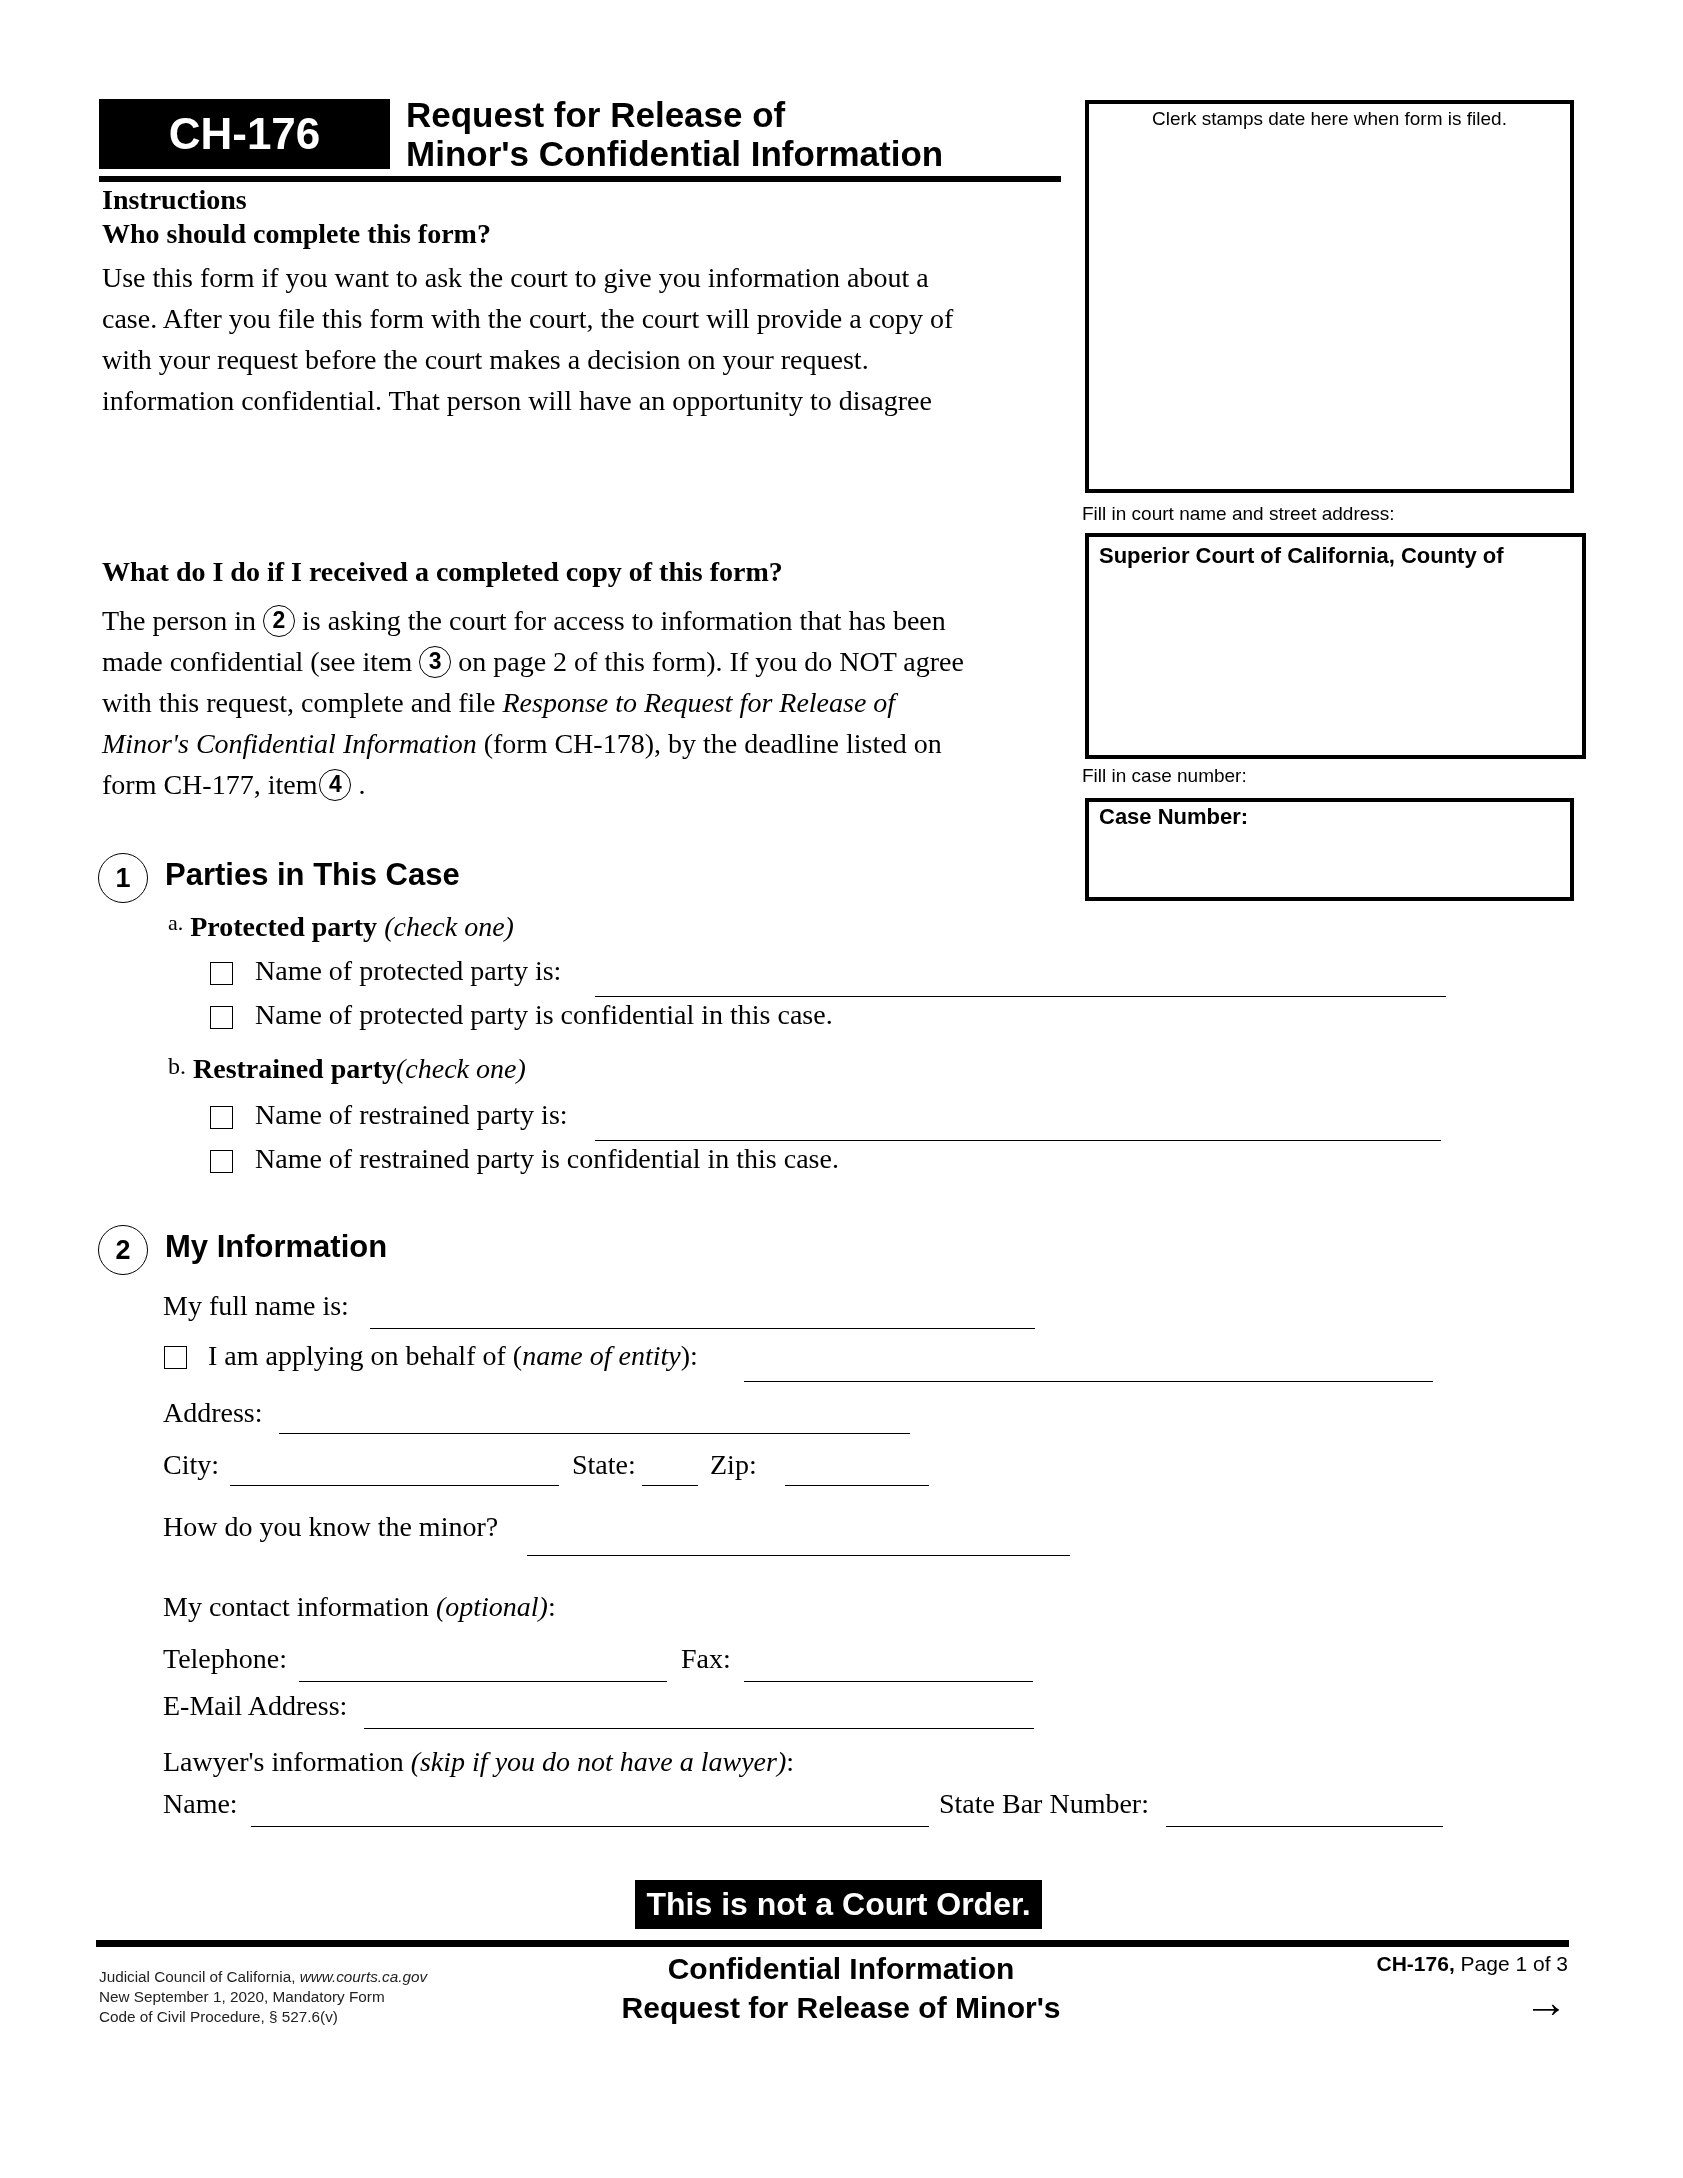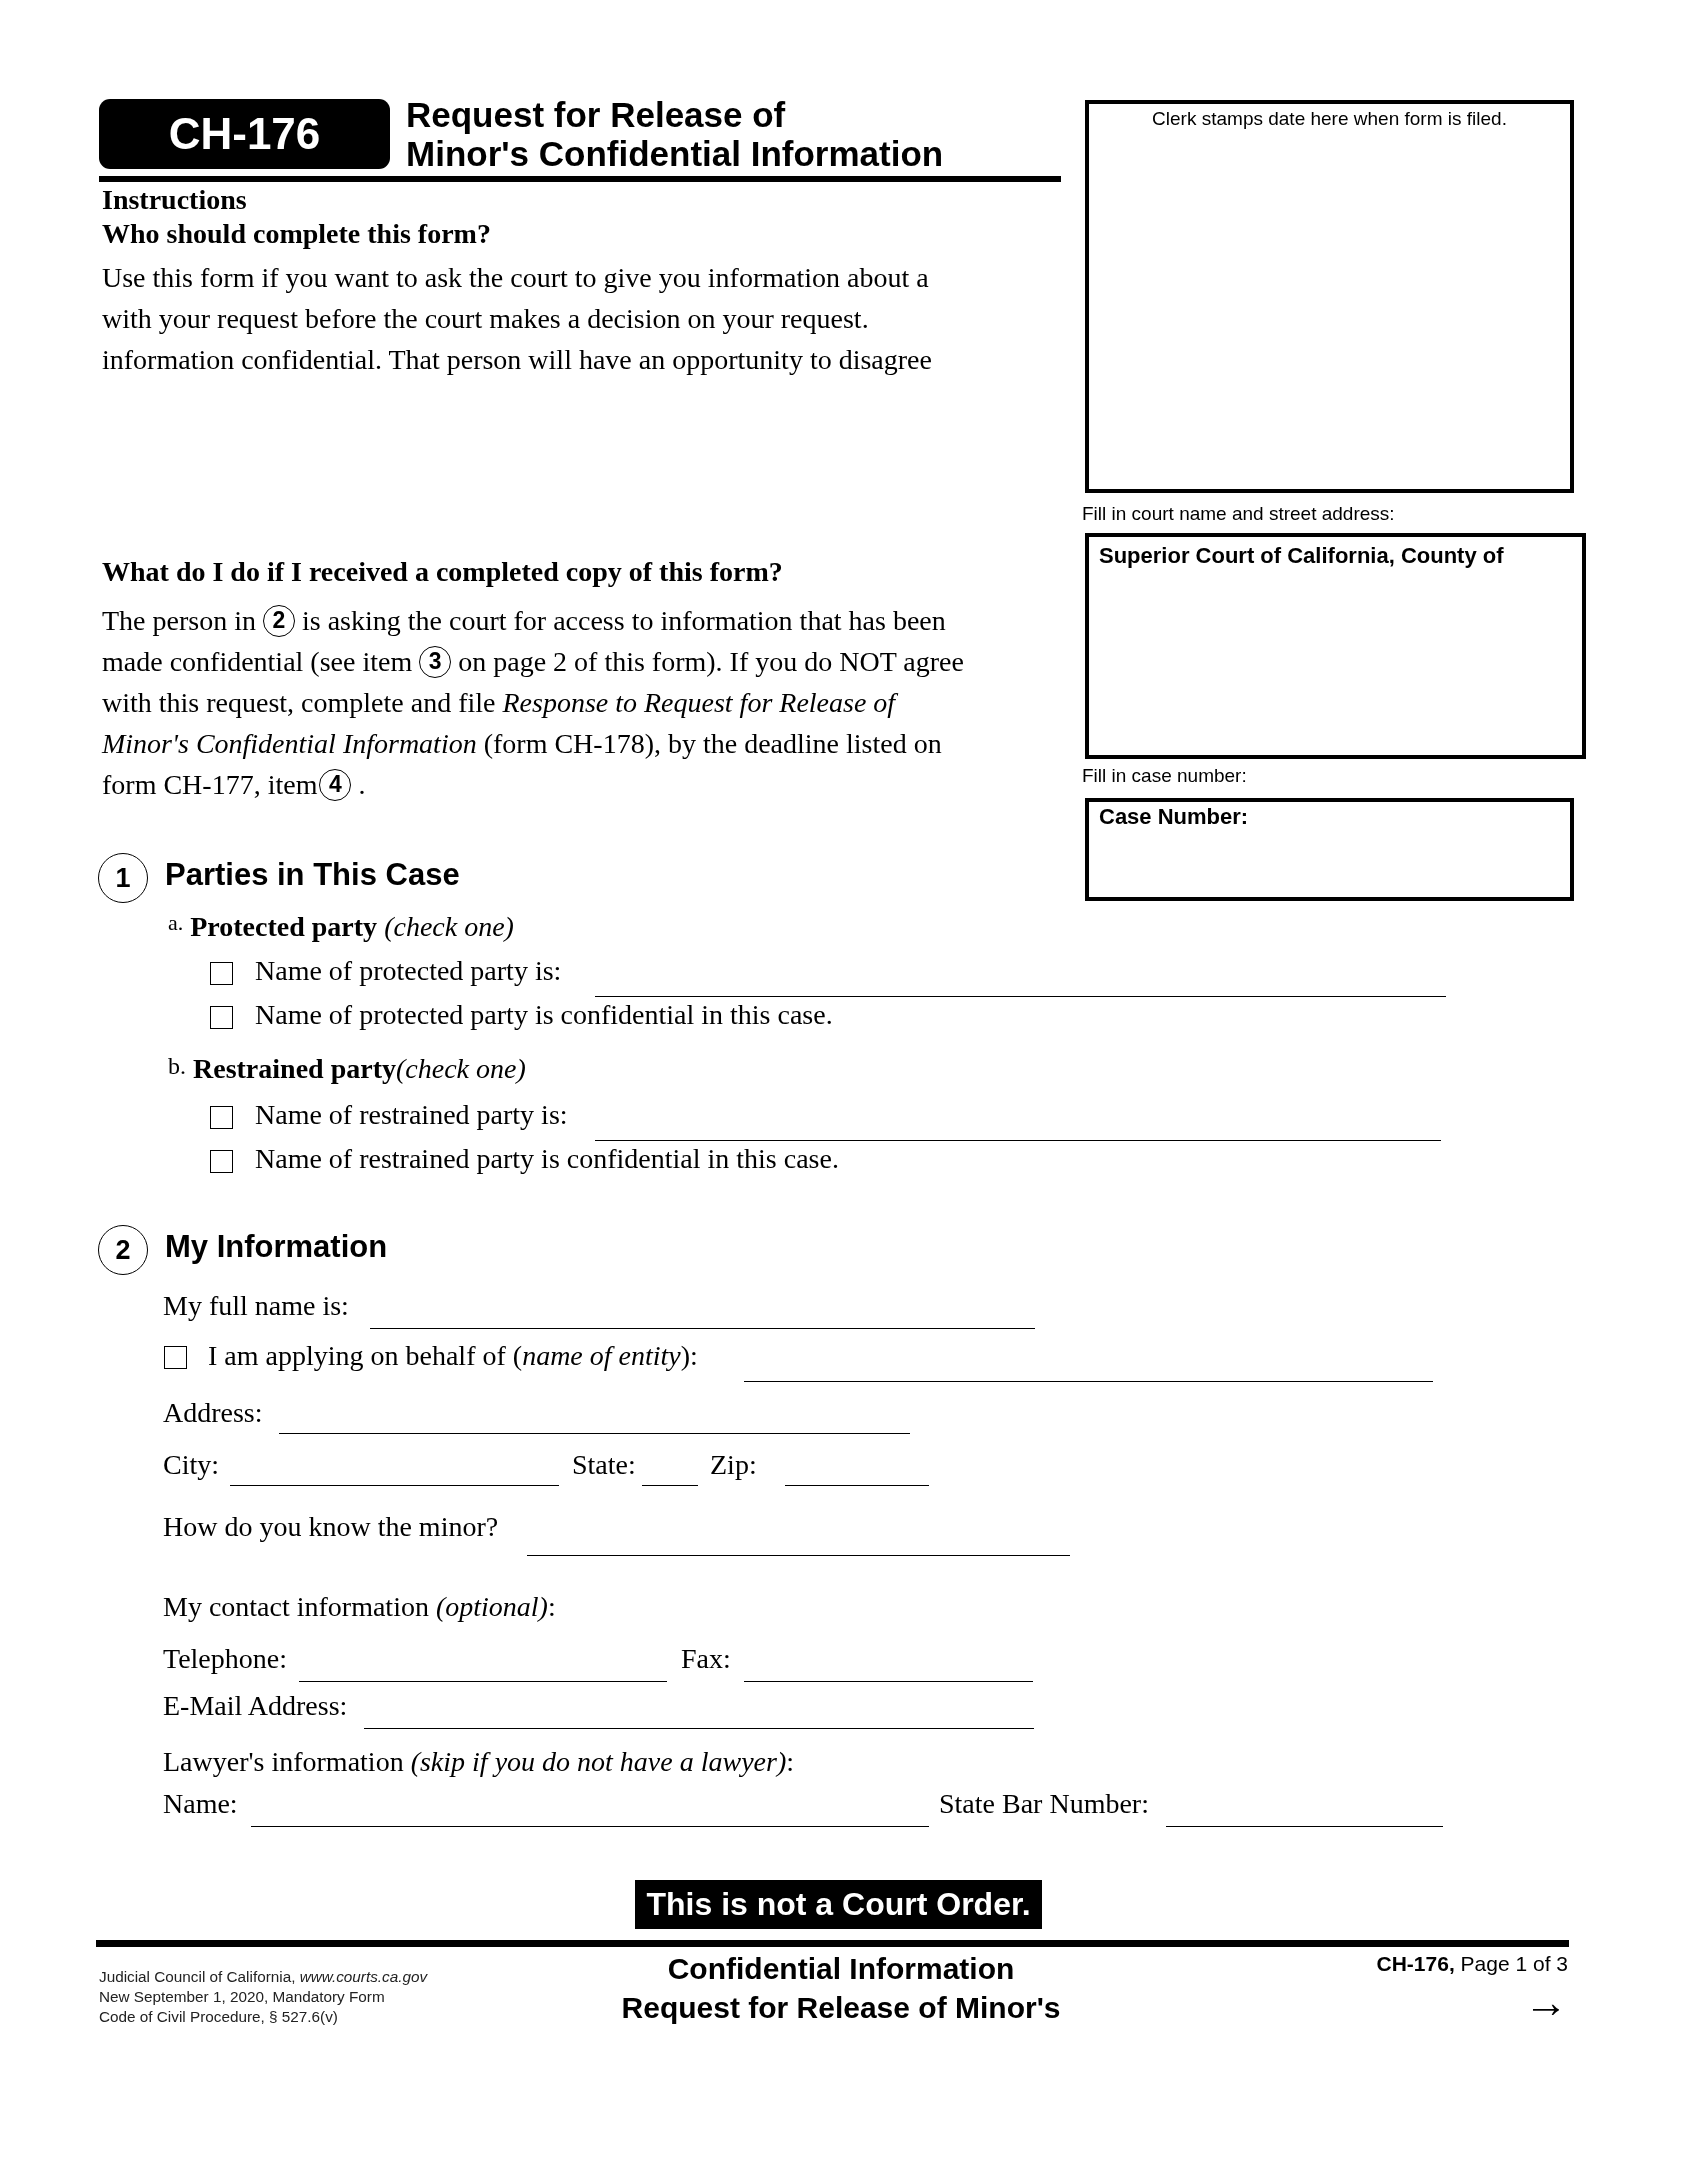--- a/index.html
+++ b/index.html
@@ -1,20 +1,20 @@
 <!DOCTYPE html>
 <html><head>
 <meta charset="utf-8">
 <style>
   html, body { margin:0; padding:0; background:#ffffff; }
   body { width:1683px; height:2178px; position:relative; overflow:hidden; color:#000; }
   .abs { position:absolute; }
   .sans { font-family:"Liberation Sans", sans-serif; }
   .serif { font-family:"Liberation Serif", serif; }
-  .form-id-box { left:99px; top:99px; width:291px; height:70px; background:#000; color:#fff; font-size:44px; font-weight:bold; display:flex; align-items:center; justify-content:center; letter-spacing:0px;border-radius:11px; }
+  .form-id-box { left:99px; top:99px; width:291px; height:70px; background:#000; color:#fff; font-size:44px; font-weight:bold; display:flex; align-items:center; justify-content:center; letter-spacing:0px; }
   .form-title { left:406px; top:95px; font-size:35px; font-weight:bold; line-height:39px; }
   .header-rule { left:99px; top:176px; width:962px; height:6px; background:#000; }
   .clerk-box { left:1085px; top:100px; width:489px; height:393px; border:4px solid #000; box-sizing:border-box; }
   .clerk-label { width:100%; text-align:center; font-size:19px; margin-top:4px; }
   .fill-label { font-size:19px; }
   .court-box { left:1085px; top:533px; width:501px; height:226px; border:4px solid #000; box-sizing:border-box; padding:6px 10px; font-size:22px; font-weight:bold; }
   .case-box { left:1085px; top:798px; width:489px; height:103px; border:4px solid #000; box-sizing:border-box; padding:2px 10px; font-size:22px; font-weight:bold; }
   .instr-h { font-size:28px; font-weight:bold; }
   .para { font-size:28px; line-height:41px; width:970px; }
   .circ { display:inline-flex; align-items:center; justify-content:center; width:32px; height:32px; border:1.5px solid #000; border-radius:50%; font-family:"Liberation Sans", sans-serif; font-weight:bold; font-size:23px; vertical-align:middle; box-sizing:border-box; position:relative; top:-3px; }
@@ -51,20 +51,21 @@
 </div>
 <div class="abs fill-label sans" style="left:1082px; top:765px;">Fill in case number:</div>
 <div class="abs case-box sans">
   <span>Case Number:</span>
 </div>
 
 <div class="abs serif instr-h" style="left:102px; top:184px;">Instructions</div>
 <div class="abs serif instr-h" style="left:102px; top:218px;">Who should complete this form?</div>
 <div class="abs serif para" style="left:102px; top:257px;">
   <div>Use this form if you want to ask the court to give you information about a</div>
+  <div>case. After you file this form with the court, the court will provide a copy of</div>
   <div>with your request before the court makes a decision on your request.</div>
   <div>information confidential. That person will have an opportunity to disagree</div>
 </div>
 
 <div class="abs serif instr-h" style="left:102px; top:556px;">What do I do if I received a completed copy of this form?</div>
 <div class="abs serif para" style="left:102px; top:600px;">
   <div>
     <span>The person in</span>
     <span class="circ">2</span>
     <span>is asking the court for access to information that has been</span>

